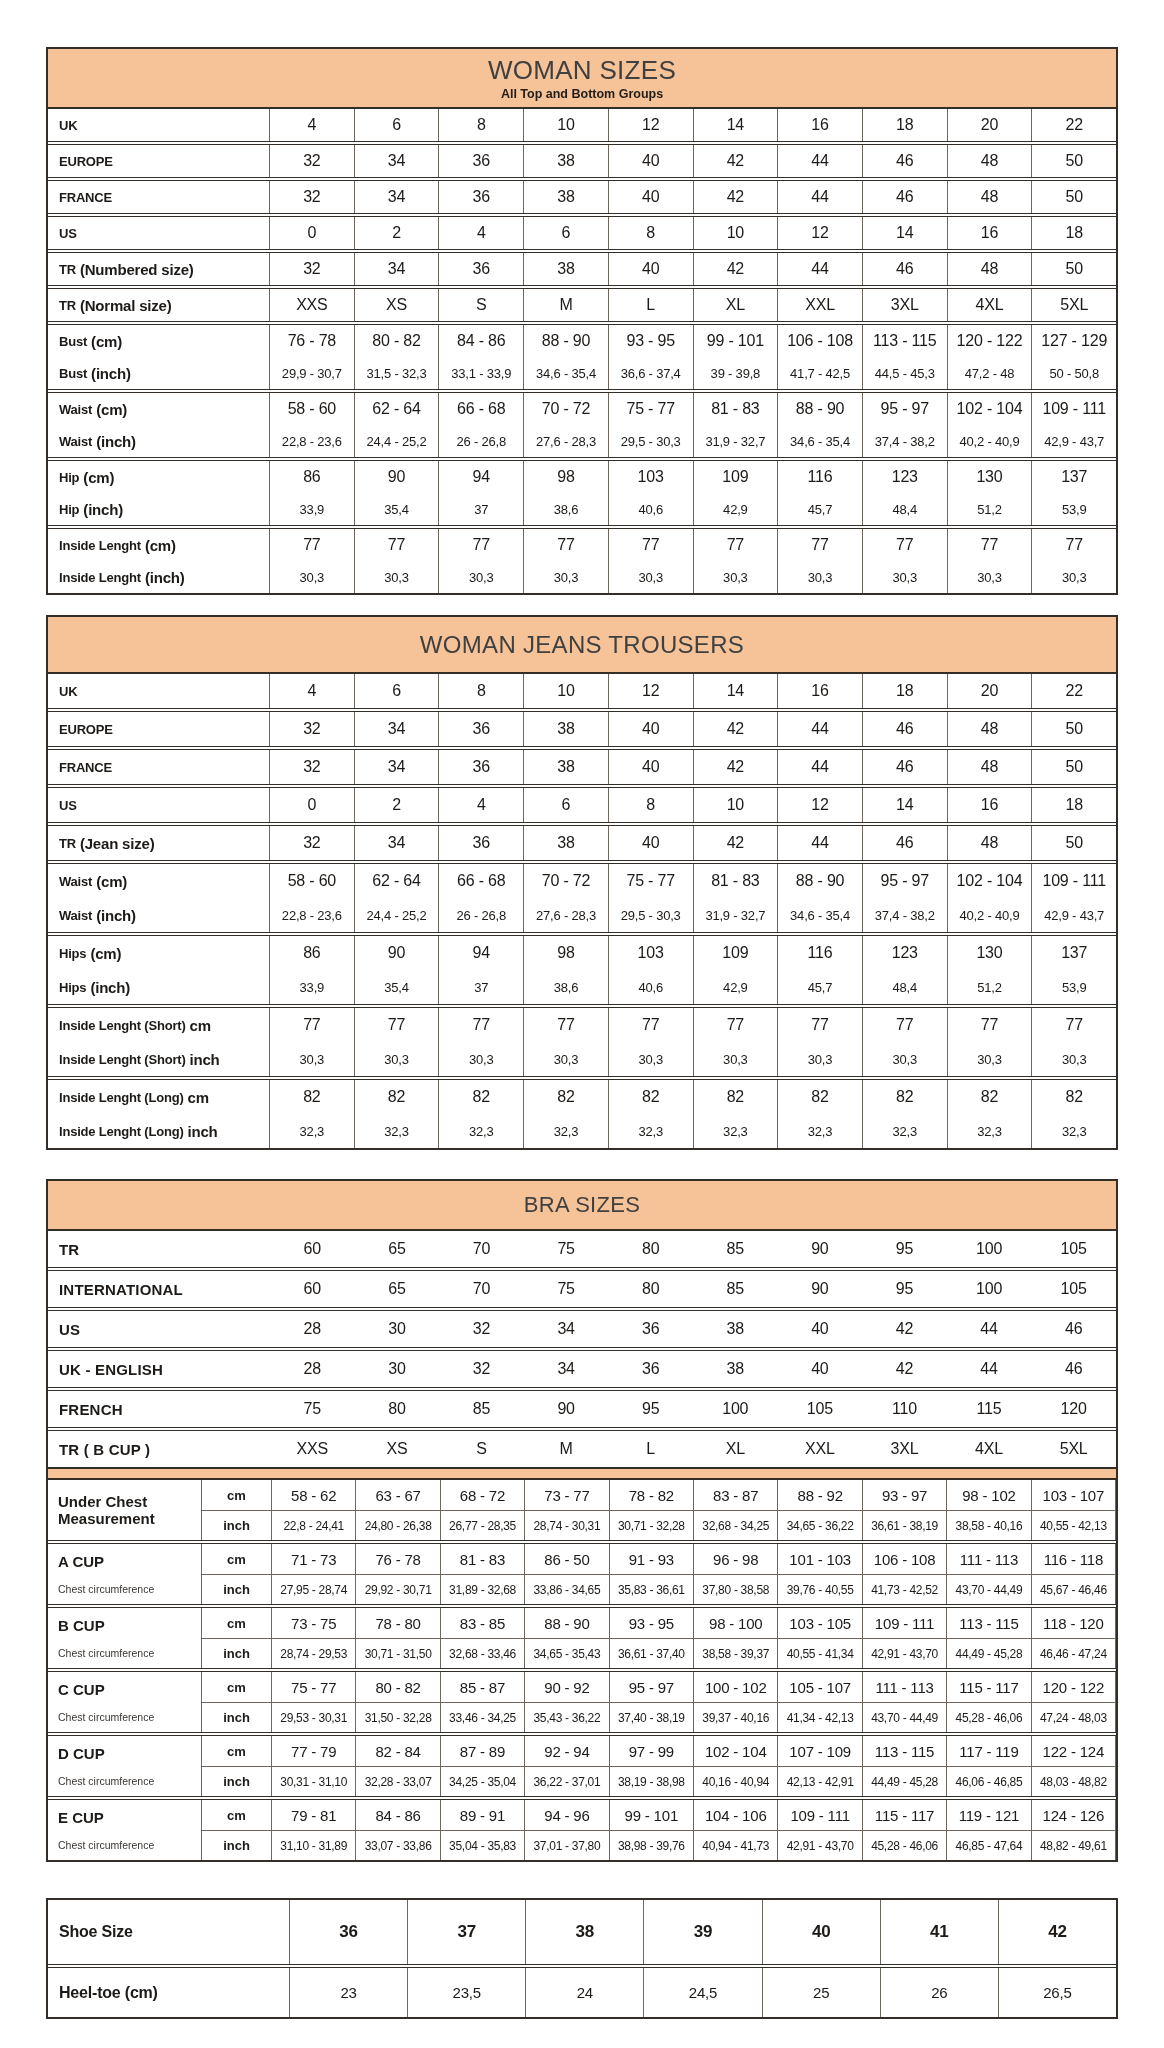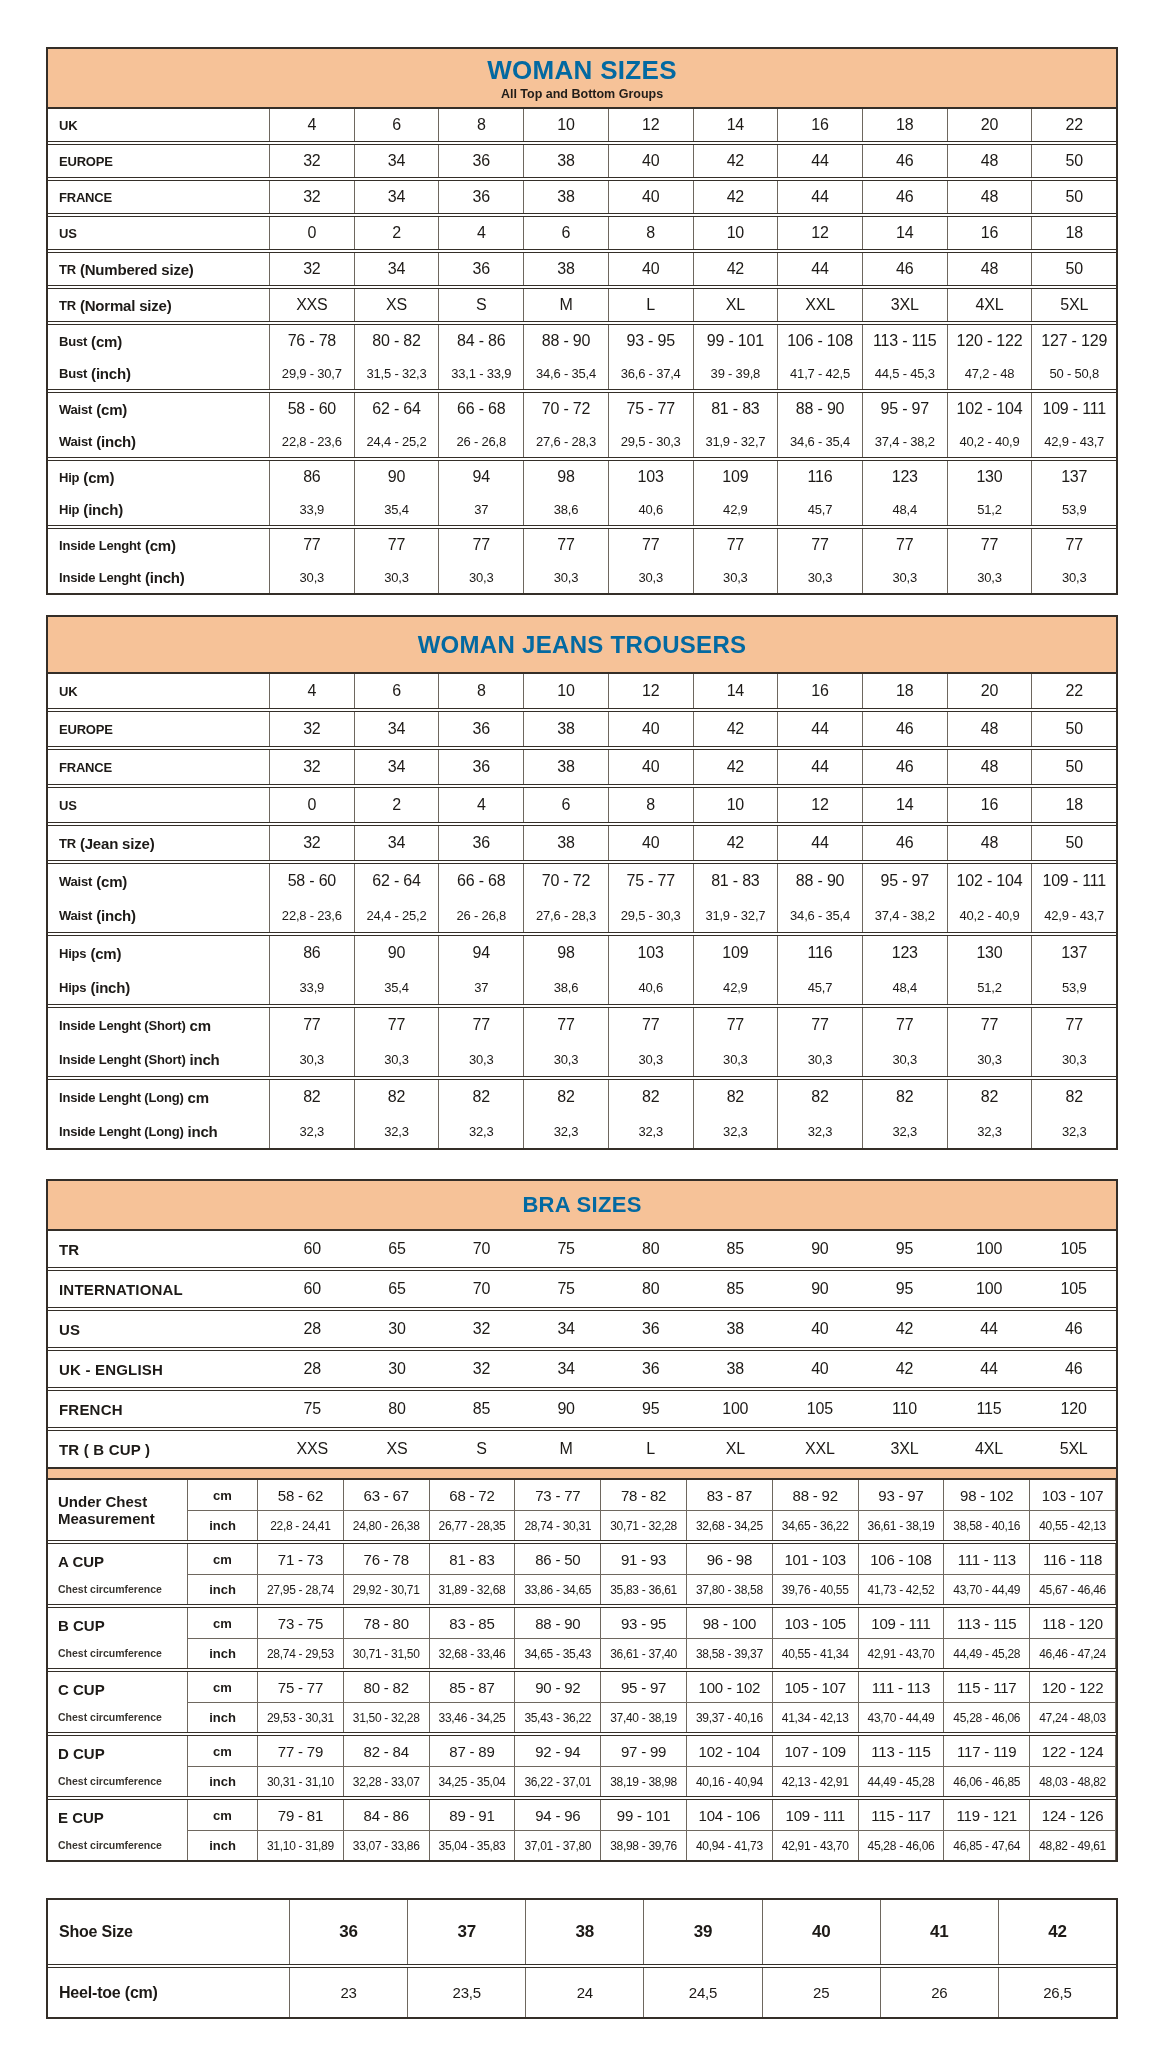--- a/index.html
+++ b/index.html
@@ -23,21 +23,21 @@
   .thead {
     background:var(--peach,#f6c298);
     border-bottom:2px solid var(--line2,#342e28);
     display:flex; flex-direction:column; justify-content:center; align-items:center;
     text-align:center;
   }
   .t1 .thead { height:60px; }
   .t2 .thead { height:57px;text-align:center; }
   .t-bra .thead { height:50px; }
   .t-shoes .thead { height:52px; }
-  .t-title { font-weight:700; font-size:26px; letter-spacing:0.3px; color:#0369a1; }
+  .t-title { font-weight:400; font-size:26px; letter-spacing:0.3px; color:#404040; }
   .t2 .t-title { font-size:24px; }
   .t-bra .t-title, .t-shoes .t-title { font-size:22px; }
   .t-sub { font-weight:700; font-size:12.5px; margin-top:1px; color:#211d19; }
 
   
   .tgroup { }
   .gsep { border-top:4px double var(--line2,#342e28); }
   .trow { display:flex; }
   .t1 .trow { height:32px; }
   .t2 .trow { height:34px; }
@@ -68,27 +68,27 @@
   .band {
     height:13px;
     background:var(--peach,#f6c298);
     border-top:2px solid var(--line2,#342e28);
     border-bottom:2px solid var(--line2,#342e28);
   }
 
   
   .cgroup { display:flex; }
   .clabel {
-    width:140px; flex:none;
+    width:154px; flex:none;
     border-right:1px solid var(--line,#6e675f);
     display:flex; flex-direction:column; justify-content:center;
     padding-left:10px; padding-right:6px;
   }
   .clabel .labmain { font-size:15px; white-space:normal; line-height:1.15; }
-  .labsub { font-weight:700; font-size:10.5px; color:#3a3631; margin-top:12px; }
+  .labsub { font-weight:400; font-size:10.5px; color:#3a3631; margin-top:12px; }
   .crows { flex:1 1 0; display:flex; flex-direction:column; }
   .urow { display:flex; height:30px; }
   .usep { border-top:1px solid var(--line,#6e675f); }
   .ucell {
     width:70px; flex:none;
     display:flex; align-items:center; justify-content:center;
     border-right:1px solid var(--line,#6e675f);
     font-weight:700; font-size:13px;
   }
   .urow .val { font-size:15px; }

